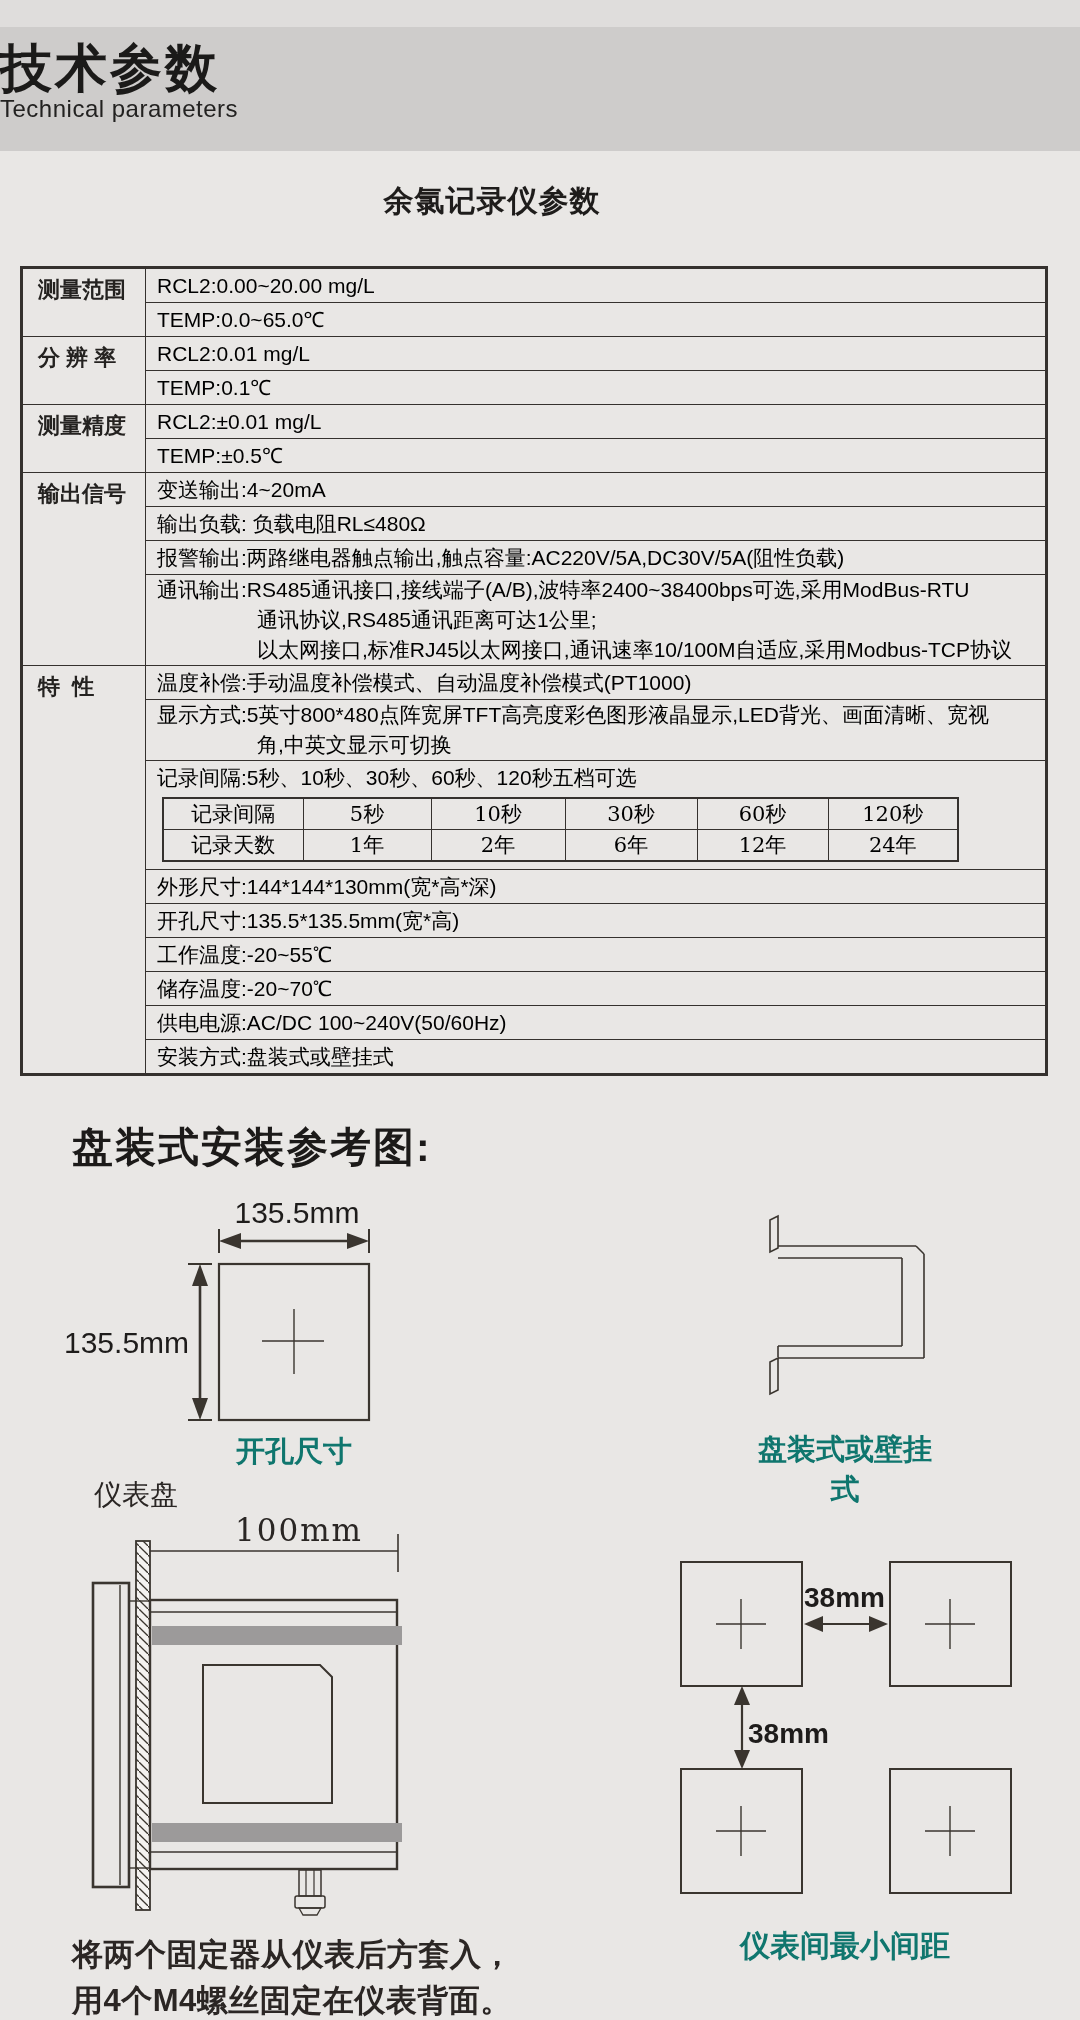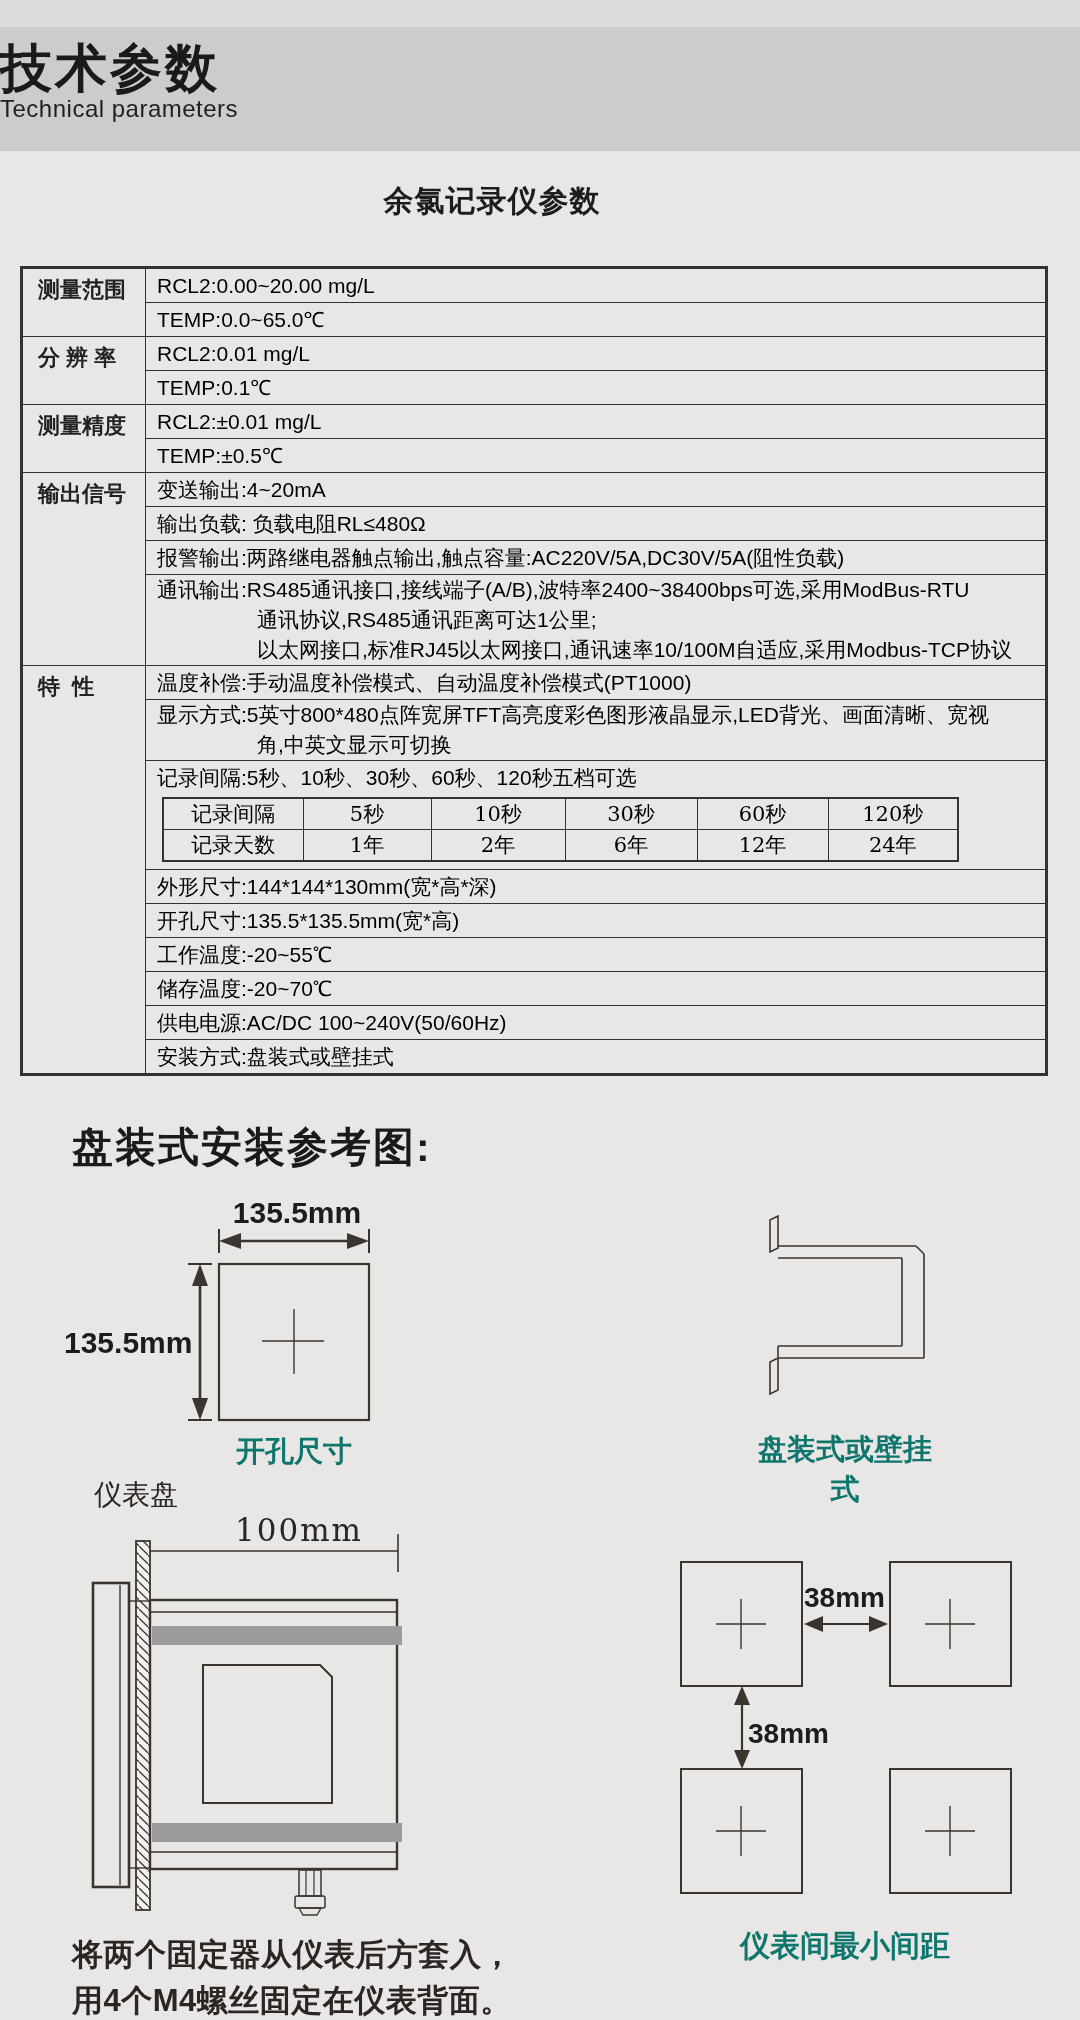--- a/index.html
+++ b/index.html
@@ -49,21 +49,21 @@
     font-family:"DejaVu Serif","Liberation Serif",serif;
   }
   table.rec td{
     border:1.2px solid #35312e;height:29px;text-align:center;
     font-size:21px;font-weight:400;padding:0;white-space:nowrap;overflow:hidden;
   }
 
   
   .install-heading{font-size:41px;font-weight:800;letter-spacing:2px;color:#1c1a19;}
   .fig-caption{font-size:29px;font-weight:700;color:#0f766e;text-align:center;}
-  .dim-label{font-size:30px;font-weight:700;color:#1e1c1b;}
+  .dim-label{font-size:30px;font-weight:400;color:#1e1c1b;}
   .dim-label-sm{font-size:28px;font-weight:700;color:#1e1c1b;}
   .serif-label{font-family:"DejaVu Serif","Liberation Serif",serif;font-weight:400;color:#2a2624;}
   .note-line{font-size:31px;font-weight:700;letter-spacing:0.5px;color:#2b2624;}
   svg{display:block;}
 </style>
 </head>
 <body>
 
 <div class="top-strip"></div>
 <div class="title-band">

